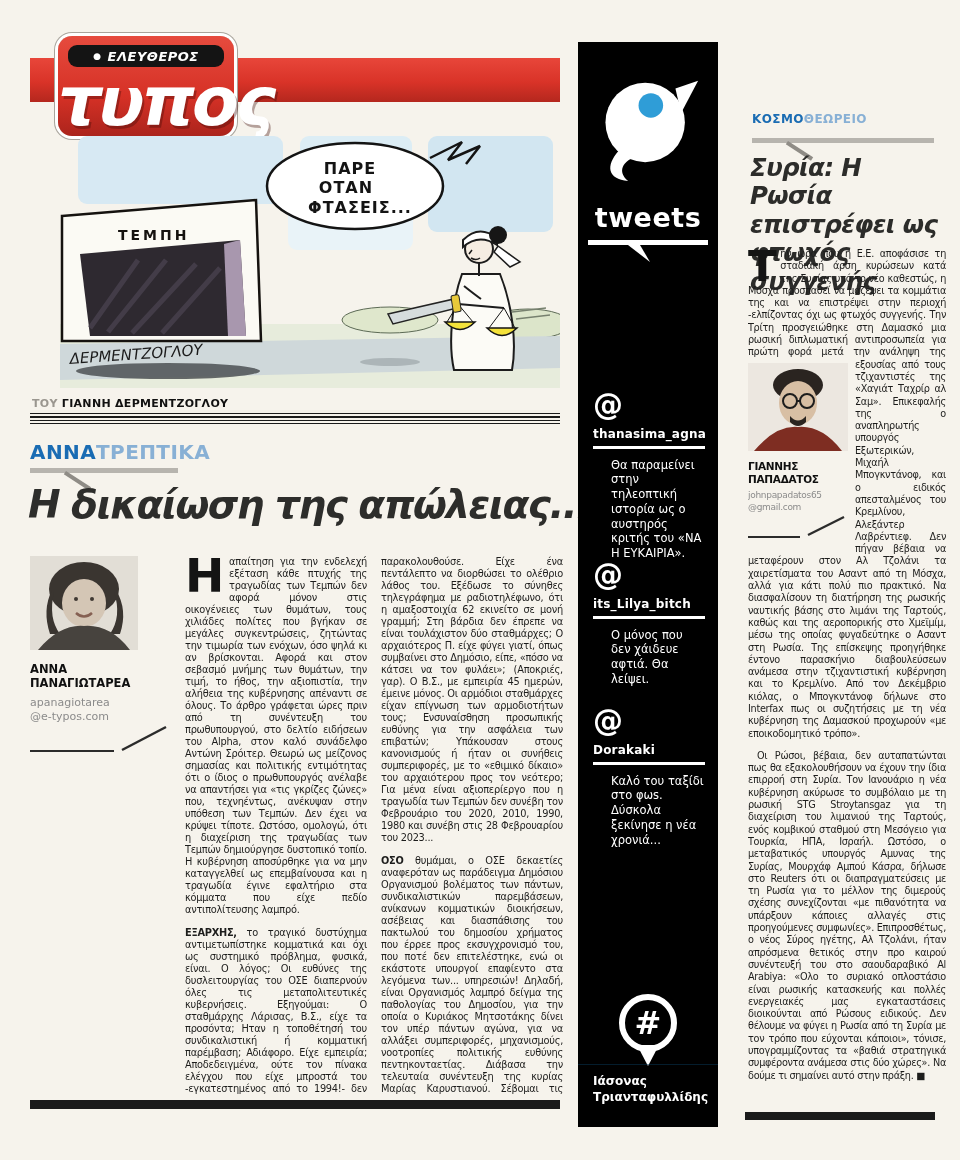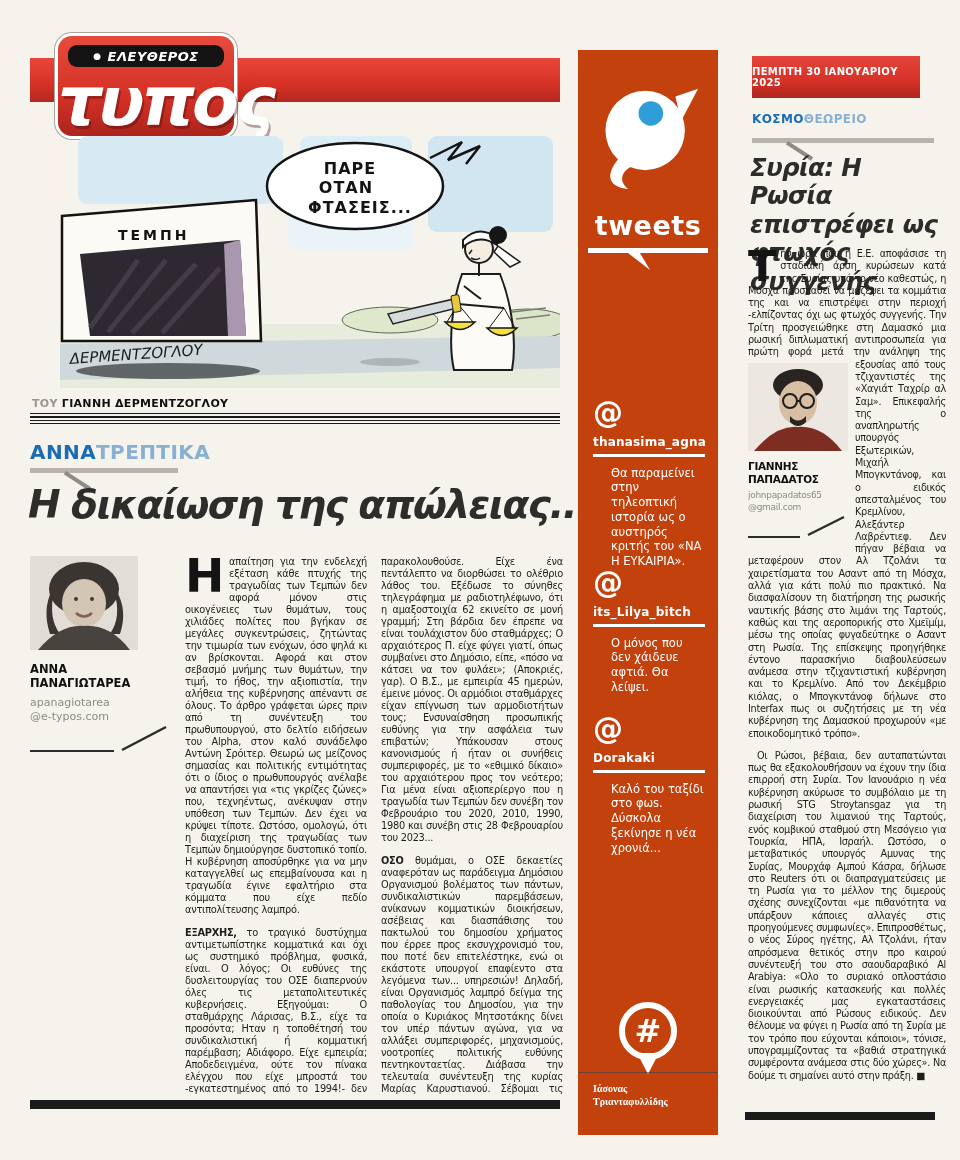--- a/index.html
+++ b/index.html
@@ -55,34 +55,34 @@
         font-size:9.8px;line-height:12px;letter-spacing:-.25px;text-align:justify;color:#1d1d1c;
         overflow:hidden;}
   .body-left p{margin:0 0 11px 0;}
   .dropcap{float:left;font-size:47px;line-height:38px;font-weight:bold;color:#141414;margin:1px 5px 0 0;}
   .lead{font-weight:bold;}
   .bar-black{background:#1b1b1b;}
   .bar-left{left:30px;top:1100px;width:530px;height:9px;}
   .bar-right{left:745px;top:1112px;width:190px;height:8px;}
 
   
-  .tweets{left:578px;top:50px;width:140px;height:1085px;background:#c2410c;color:#fff;}
+  .tweets{left:578px;top:42px;width:140px;height:1085px;background:#000000;color:#fff;}
   .bird{position:absolute;left:18px;top:28px;}
   .brand{position:absolute;left:0;top:160px;width:100%;text-align:center;
          font-size:27px;font-weight:bold;letter-spacing:.5px;}
   .brand-rule{position:absolute;left:10px;top:198px;}
   .tweet{position:absolute;left:15px;width:112px;}
   .tw-at{font-size:30px;font-weight:bold;line-height:1;}
   .tw-handle{margin-top:7px;font-size:12px;font-weight:bold;letter-spacing:.2px;}
   .tw-rule{margin-top:5px;height:2.5px;background:#fff;}
   .tw-text{margin-top:9px;font-size:11.5px;line-height:14.8px;font-weight:500;margin-left:18px;}
   .t1{top:348px;} .t2{top:518px;} .t3{top:664px;}
   .pin{position:absolute;left:32px;top:948px;}
   .pin-line{position:absolute;left:0;top:1022px;width:100%;height:1px;background:rgba(8,64,100,.45);}
-  .curator{position:absolute;left:15px;top:1032px;font-size:10px;font-weight:bold;line-height:1.3;font-family:Liberation Serif, serif;}
+  .curator{position:absolute;left:15px;top:1032px;font-size:12px;font-weight:bold;line-height:1.3;}
 
   
   .date-banner{left:752px;top:56px;width:168px;height:42px;
         background:linear-gradient(180deg,#e4453a 0%,#d63126 60%,#ae251d 100%);
         display:flex;align-items:center;justify-content:center;color:#fff;font-weight:bold;
         font-size:10px;letter-spacing:.3px;}
   .body-right{left:748px;top:248px;width:198px;height:850px;font-size:9.7px;line-height:12.3px;
         letter-spacing:-.3px;text-align:justify;color:#1d1d1c;overflow:hidden;}
   .body-right p{margin:0;}
   .body-right .p2{text-indent:9px;margin-top:10px;}
@@ -236,23 +236,20 @@
       <polygon points="27,55 49,55 38,76" fill="#ffffff"></polygon>
       <text x="38" y="44" text-anchor="middle" font-size="32" font-weight="bold" fill="#ffffff">#</text>
     </svg>
     <div class="pin-line"></div>
     <div class="curator">
       <div>Ιάσονας</div>
       <div>Τριανταφυλλίδης</div>
     </div>
   </div>
 
-  <div class="abs date-banner">
-      <span>ΠΕΜΠΤΗ 30 ΙΑΝΟΥΑΡΙΟΥ 2025</span>
-    </div>
   <div class="abs sec sec-right">
     <span class="strong">ΚΟΣΜΟ</span><span class="light">ΘΕΩΡΕΙΟ</span>
   </div>
   <div class="abs notch notch-right"></div>
   <div class="abs headline-right">Συρία: Η Ρωσία επιστρέφει ως φτωχός συγγενής</div>
 
   <div class="abs body-right">
     <p><span class="dropcap2">Τ</span><span>ην ώρα που η Ε.Ε. αποφάσισε τη σταδιακή άρση κυρώσεων κατά της Συρίας υπό το νέο καθεστώς, η Μόσχα προσπαθεί να μαζέψει τα κομμάτια της και να επιστρέψει στην περιοχή -ελπίζοντας όχι ως φτωχός συγγενής. Την Τρίτη προσγειώθηκε στη Δαμασκό μια ρωσική διπλωματική αντιπροσωπεία για πρώτη φορά μετά την ανάληψη της</span><span class="author-float"><svg width="100" height="88" viewBox="0 0 100 88">
             <rect width="100" height="88" fill="#ece7e0"></rect>
             <ellipse cx="50" cy="22" rx="25" ry="16" fill="#2a2420"></ellipse>

